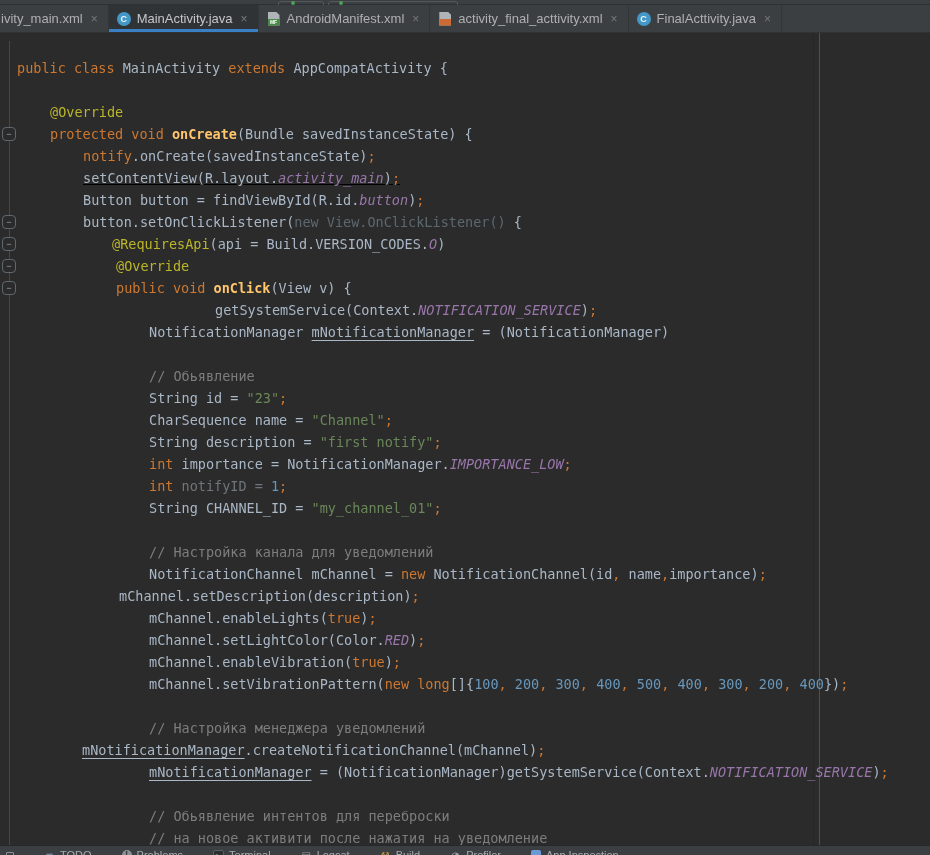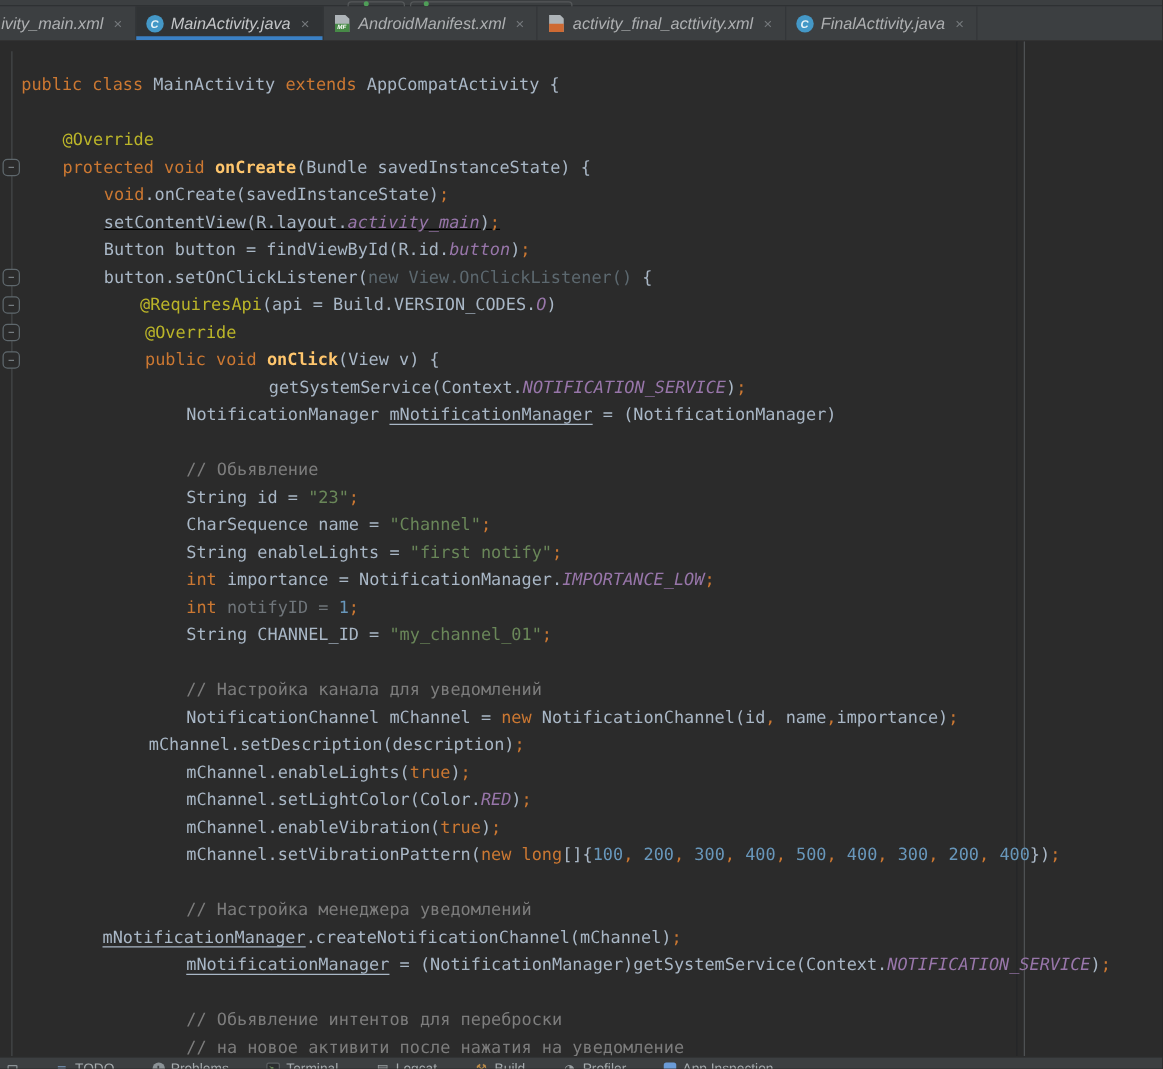--- a/index.html
+++ b/index.html
@@ -10,21 +10,21 @@
   
   .toolbar-sliver { position:absolute; left:0; top:0; width:930px; height:5px;
     background:#3C3F41; border-bottom:1px solid #2e3133; }
   .tb-box { position:absolute; top:1px; height:8px; border:1px solid #55585a; border-radius:3px; }
   .tb-dot { position:absolute; top:1px; width:4px; height:4px; border-radius:50%; background:#4F9E58; }
 
   
   .tabbar { position:absolute; left:0; top:5px; width:930px; height:28px; background:#3C3F41;
     display:flex; align-items:stretch; border-bottom:1px solid #323232; }
   .tab { position:relative; display:flex; align-items:center; gap:6px; padding:0 10px 0 8px;
-    font-size:13px; color:#AEB0B2; border-right:1px solid #333639; cursor:default; white-space:nowrap;font-style:italic; }
+    font-size:13px; color:#AEB0B2; border-right:1px solid #333639; cursor:default; white-space:nowrap; }
   .tab.active { background:#303335; color:#C4C6C8; }
   .tab.active::after { content:""; position:absolute; left:0; right:0; bottom:0; height:3px; background:#3A80C4; }
   .tab .close { color:#75797C; font-size:12px; margin-left:2px; }
   .tab.first { padding-left:1px; }
 
   
   .ic { width:14px; height:14px; position:relative; flex:0 0 auto; }
   .ic-class { border-radius:50%; background:#4498C7; color:#EAF4F9; font-size:9px; font-weight:bold;
     display:flex; align-items:center; justify-content:center; width:14px; height:14px; }
   .ic-file { width:12px; height:14px; margin:0 1px; background:#AEB4B8;
@@ -117,34 +117,34 @@
   <div class="editor">
     <div class="fold-line"></div>
     <div class="margin-guide-dark"></div>
     <div class="margin-guide"></div>
     <div class="gutter" id="gutter"></div>
     <div class="code" id="code">
         <div class="line" style="padding-left: 17px;"><span class="t-kw">public class </span><span class="t-def">MainActivity </span><span class="t-kw">extends </span><span class="t-def">AppCompatActivity {</span></div>
         <div class="line" style="padding-left: 17px;"></div>
         <div class="line" style="padding-left: 50px;"><span class="t-ann">@Override</span></div>
         <div class="line" style="padding-left: 50px;"><span class="t-kw">protected void </span><span class="t-method">onCreate</span><span class="t-def">(Bundle savedInstanceState) {</span></div>
-        <div class="line" style="padding-left: 83px;"><span class="t-kw">void</span><span class="t-def">.onCreate(savedInstanceState)</span><span class="t-semi">;</span></div>
+        <div class="line" style="padding-left: 83px;"><span class="t-kw">notify</span><span class="t-def">.onCreate(savedInstanceState)</span><span class="t-semi">;</span></div>
         <div class="line" style="padding-left: 83px; text-decoration: underline;"><span class="t-def">setContentView(R.layout.</span><span class="t-field">activity_main</span><span class="t-def">)</span><span class="t-semi">;</span></div>
         <div class="line" style="padding-left: 83px;"><span class="t-def">Button button = findViewById(R.id.</span><span class="t-field">button</span><span class="t-def">)</span><span class="t-semi">;</span></div>
         <div class="line" style="padding-left: 83px;"><span class="t-def">button.setOnClickListener(</span><span class="t-dim">new View.OnClickListener() </span><span class="t-def">{</span></div>
         <div class="line" style="padding-left: 112px;"><span class="t-ann">@RequiresApi</span><span class="t-def">(api = Build.VERSION_CODES.</span><span class="t-field">O</span><span class="t-def">)</span></div>
         <div class="line" style="padding-left: 116px;"><span class="t-ann">@Override</span></div>
         <div class="line" style="padding-left: 116px;"><span class="t-kw">public void </span><span class="t-method">onClick</span><span class="t-def">(View v) {</span></div>
         <div class="line" style="padding-left: 215px;"><span class="t-def">getSystemService(Context.</span><span class="t-field">NOTIFICATION_SERVICE</span><span class="t-def">)</span><span class="t-semi">;</span></div>
         <div class="line" style="padding-left: 149px;"><span class="t-def">NotificationManager </span><span class="t-fieldU">mNotificationManager</span><span class="t-def"> = (NotificationManager)</span></div>
         <div class="line" style="padding-left: 17px;"></div>
         <div class="line" style="padding-left: 149px;"><span class="t-com">// Обьявление</span></div>
         <div class="line" style="padding-left: 149px;"><span class="t-def">String id = </span><span class="t-str">"23"</span><span class="t-semi">;</span></div>
         <div class="line" style="padding-left: 149px;"><span class="t-def">CharSequence name = </span><span class="t-str">"Channel"</span><span class="t-semi">;</span></div>
-        <div class="line" style="padding-left: 149px;"><span class="t-def">String enableLights = </span><span class="t-str">"first notify"</span><span class="t-semi">;</span></div>
+        <div class="line" style="padding-left: 149px;"><span class="t-def">String description = </span><span class="t-str">"first notify"</span><span class="t-semi">;</span></div>
         <div class="line" style="padding-left: 149px;"><span class="t-kw">int </span><span class="t-def">importance = NotificationManager.</span><span class="t-field">IMPORTANCE_LOW</span><span class="t-semi">;</span></div>
         <div class="line" style="padding-left: 149px;"><span class="t-kw">int </span><span class="t-unused">notifyID = </span><span class="t-num">1</span><span class="t-semi">;</span></div>
         <div class="line" style="padding-left: 149px;"><span class="t-def">String CHANNEL_ID = </span><span class="t-str">"my_channel_01"</span><span class="t-semi">;</span></div>
         <div class="line" style="padding-left: 17px;"></div>
         <div class="line" style="padding-left: 149px;"><span class="t-com">// Настройка канала для уведомлений</span></div>
         <div class="line" style="padding-left: 149px;"><span class="t-def">NotificationChannel mChannel = </span><span class="t-kw">new</span><span class="t-def"> NotificationChannel(id</span><span class="t-semi">,</span><span class="t-def"> name</span><span class="t-semi">,</span><span class="t-def">importance)</span><span class="t-semi">;</span></div>
         <div class="line" style="padding-left: 119px;"><span class="t-def">mChannel.setDescription(description)</span><span class="t-semi">;</span></div>
         <div class="line" style="padding-left: 149px;"><span class="t-def">mChannel.enableLights(</span><span class="t-kw">true</span><span class="t-def">)</span><span class="t-semi">;</span></div>
         <div class="line" style="padding-left: 149px;"><span class="t-def">mChannel.setLightColor(Color.</span><span class="t-field">RED</span><span class="t-def">)</span><span class="t-semi">;</span></div>
         <div class="line" style="padding-left: 149px;"><span class="t-def">mChannel.enableVibration(</span><span class="t-kw">true</span><span class="t-def">)</span><span class="t-semi">;</span></div>

